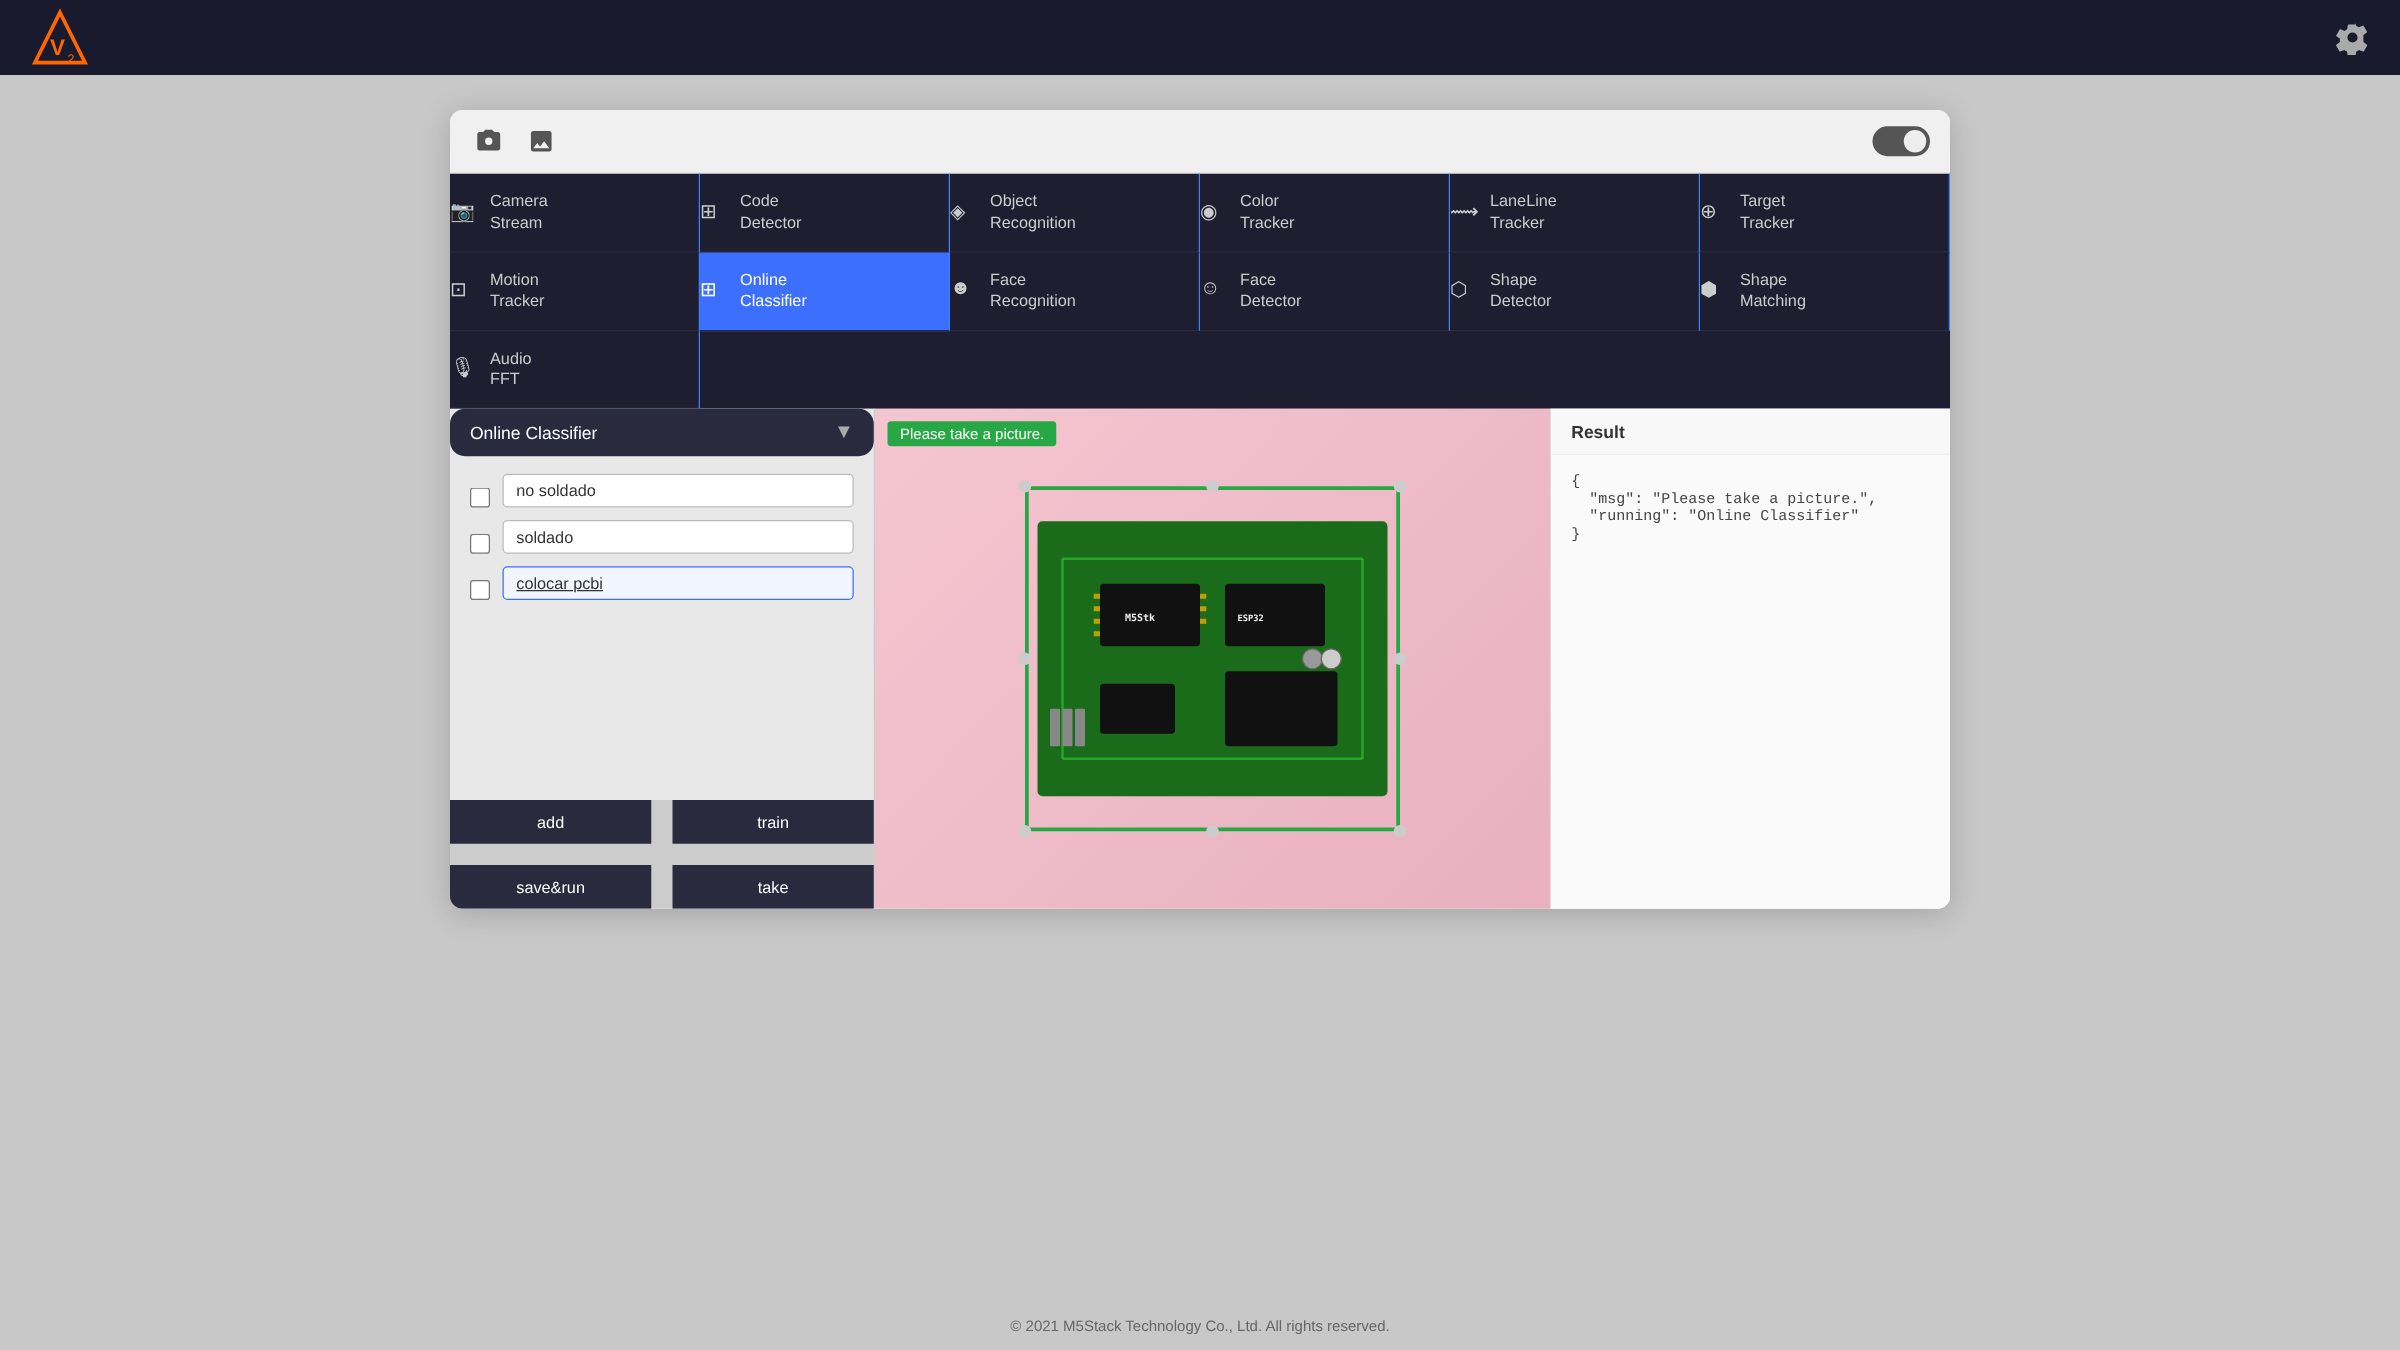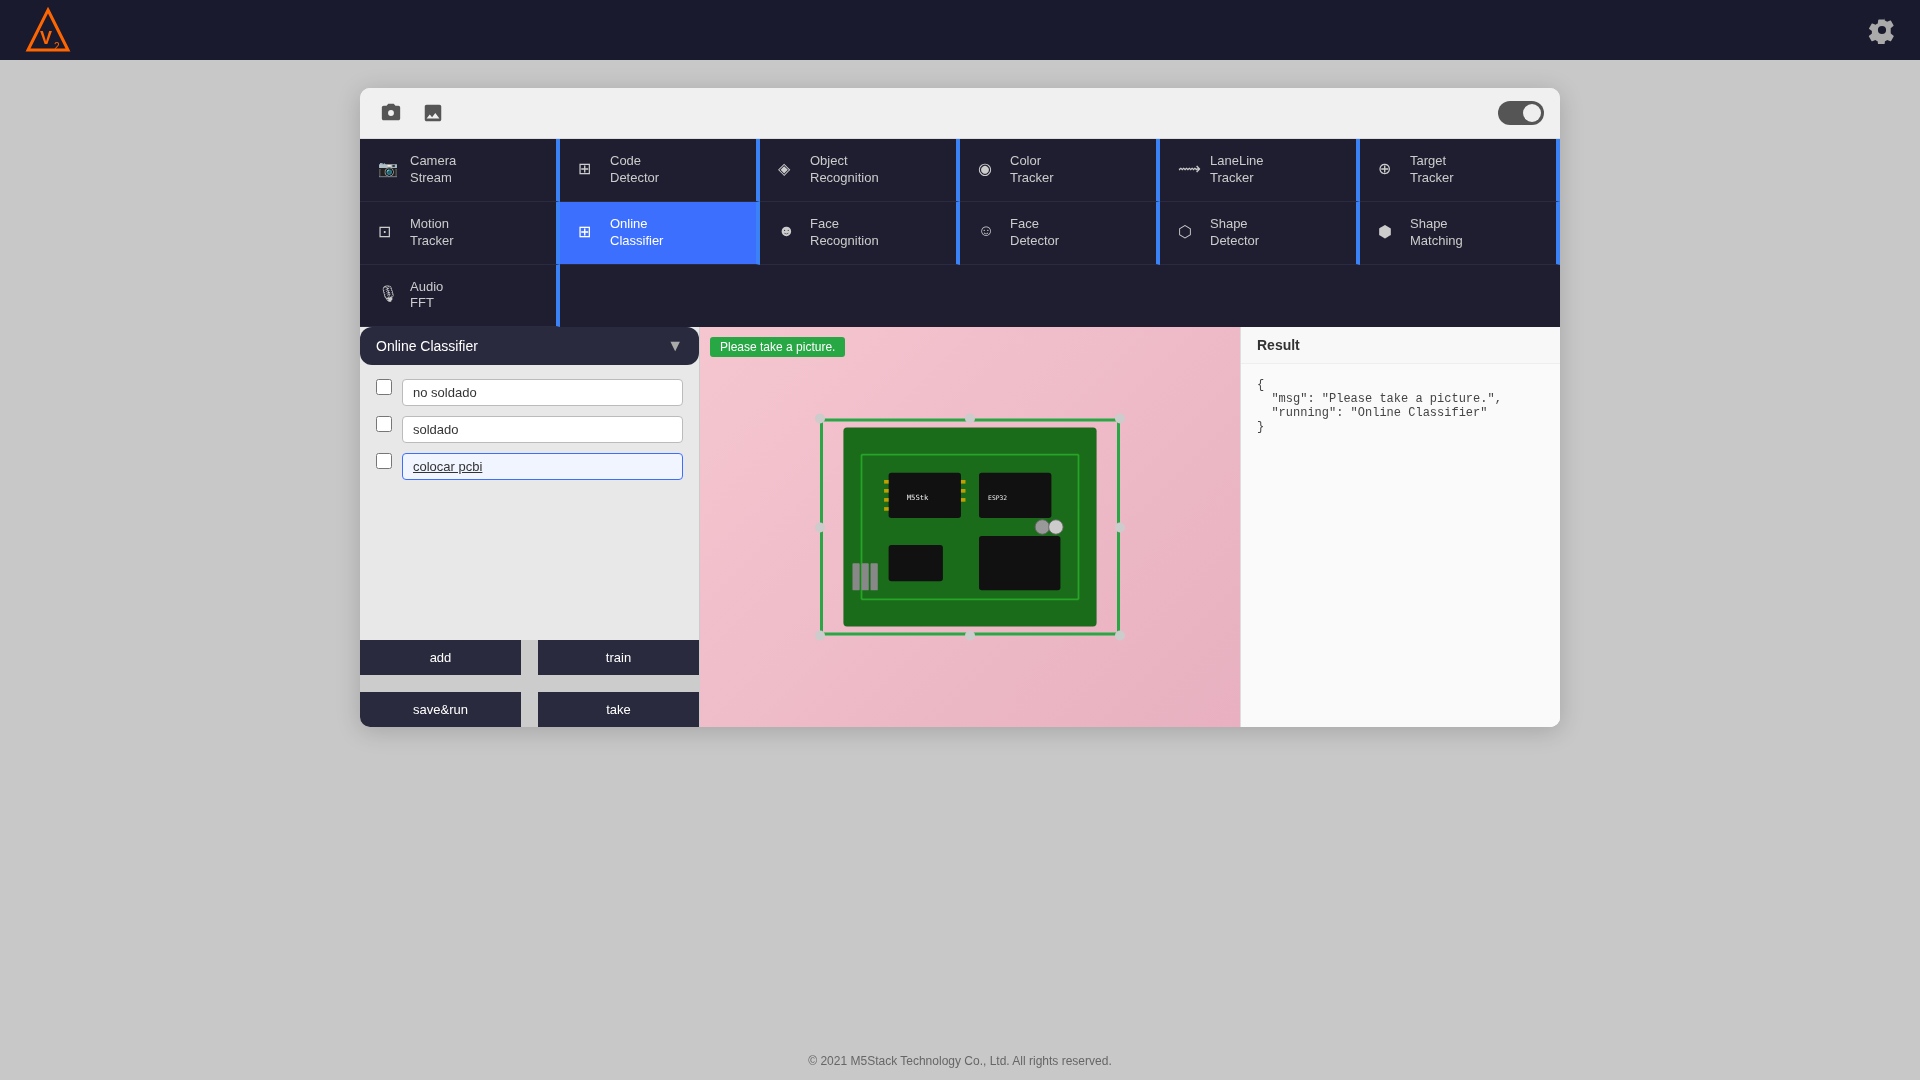--- a/index.html
+++ b/index.html
@@ -95,25 +95,25 @@
     #nav-menu {
       background: #1e1e30;
       display: grid;
       grid-template-columns: repeat(6, 1fr);
       gap: 0;
     }
     .nav-item {
       display: flex;
       align-items: center;
       gap: 10px;
-      padding: 14px 18px;
+      padding: 14px 0;
       cursor: pointer;
       color: #ccc;
       font-size: 13px;
-      border-right: 4px solid #3b82f6;
+      border-right: 1px solid #3b82f6;
       border-bottom: 1px solid #2a2a40;
       transition: background 0.15s;
     }
     .nav-item.active {
       background: #3d6fff;
       color: #fff;
     }
     .nav-item-icon {
       width: 22px;
       height: 22px;
@@ -154,21 +154,21 @@
     #label-list {
       flex: 1;
       padding: 14px 16px;
       display: flex;
       flex-direction: column;
       gap: 10px;
       overflow-y: auto;
     }
     .label-row {
       display: flex;
-      align-items: flex-start;
+      align-items: flex-end;
       gap: 10px;
     }
     .label-checkbox {
       width: 16px;
       height: 16px;
       accent-color: #3d6fff;
     }
     .label-input {
       flex: 1;
       padding: 5px 10px;
@@ -218,21 +218,22 @@
       border-radius: 3px;
       z-index: 5;
     }
     
     #pcb-area {
       position: absolute;
       top: 50%;
       left: 50%;
       transform: translate(-50%, -50%);
       width: 300px;
-      height: 217px;
+      height: 276px;
+      font-weight: bold;
     }
     
     #pcb-border {
       position: absolute;
       top: 0; left: 0; right: 0; bottom: 0;
       border: 3px solid #28a745;
       border-radius: 2px;
     }
     
     .corner {

